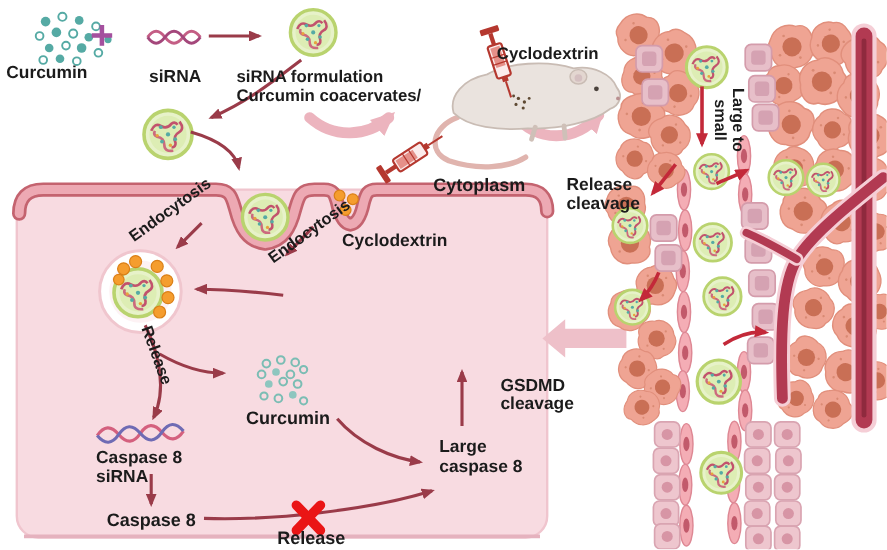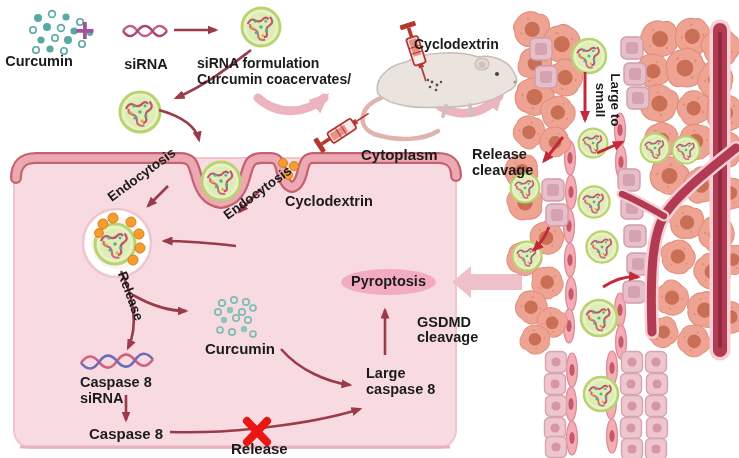--- a/index.html
+++ b/index.html
@@ -365,23 +365,20 @@
 <div class="lbl" style="left:366px;top:366px;line-height:15.5px;">
   <div>Large</div>
   <div>caspase 8</div>
 </div>
 
 <div class="lbl" style="left:390px;top:315px;line-height:15px;margin-left:27px;">
   <div>GSDMD</div>
   <div>cleavage</div>
 </div>
 
-<div class="pill" style="left:341px;top:269px;width:95px;height:26px;">
-  <span class="lbl" style="position:static;font-size:14.5px;">Pyroptosis</span>
-</div>
 
 <div class="lbl" style="left:472px;top:147px;line-height:15.5px;">
   <div>Release</div>
   <div>cleavage</div>
 </div>
 
 <div class="lbl ctr" style="left:574px;top:84px;width:66px;height:32px;font-size:13.5px;line-height:15px;transform:rotate(90deg);">
   <div>Large to</div>
   <div>small</div>
 </div>

